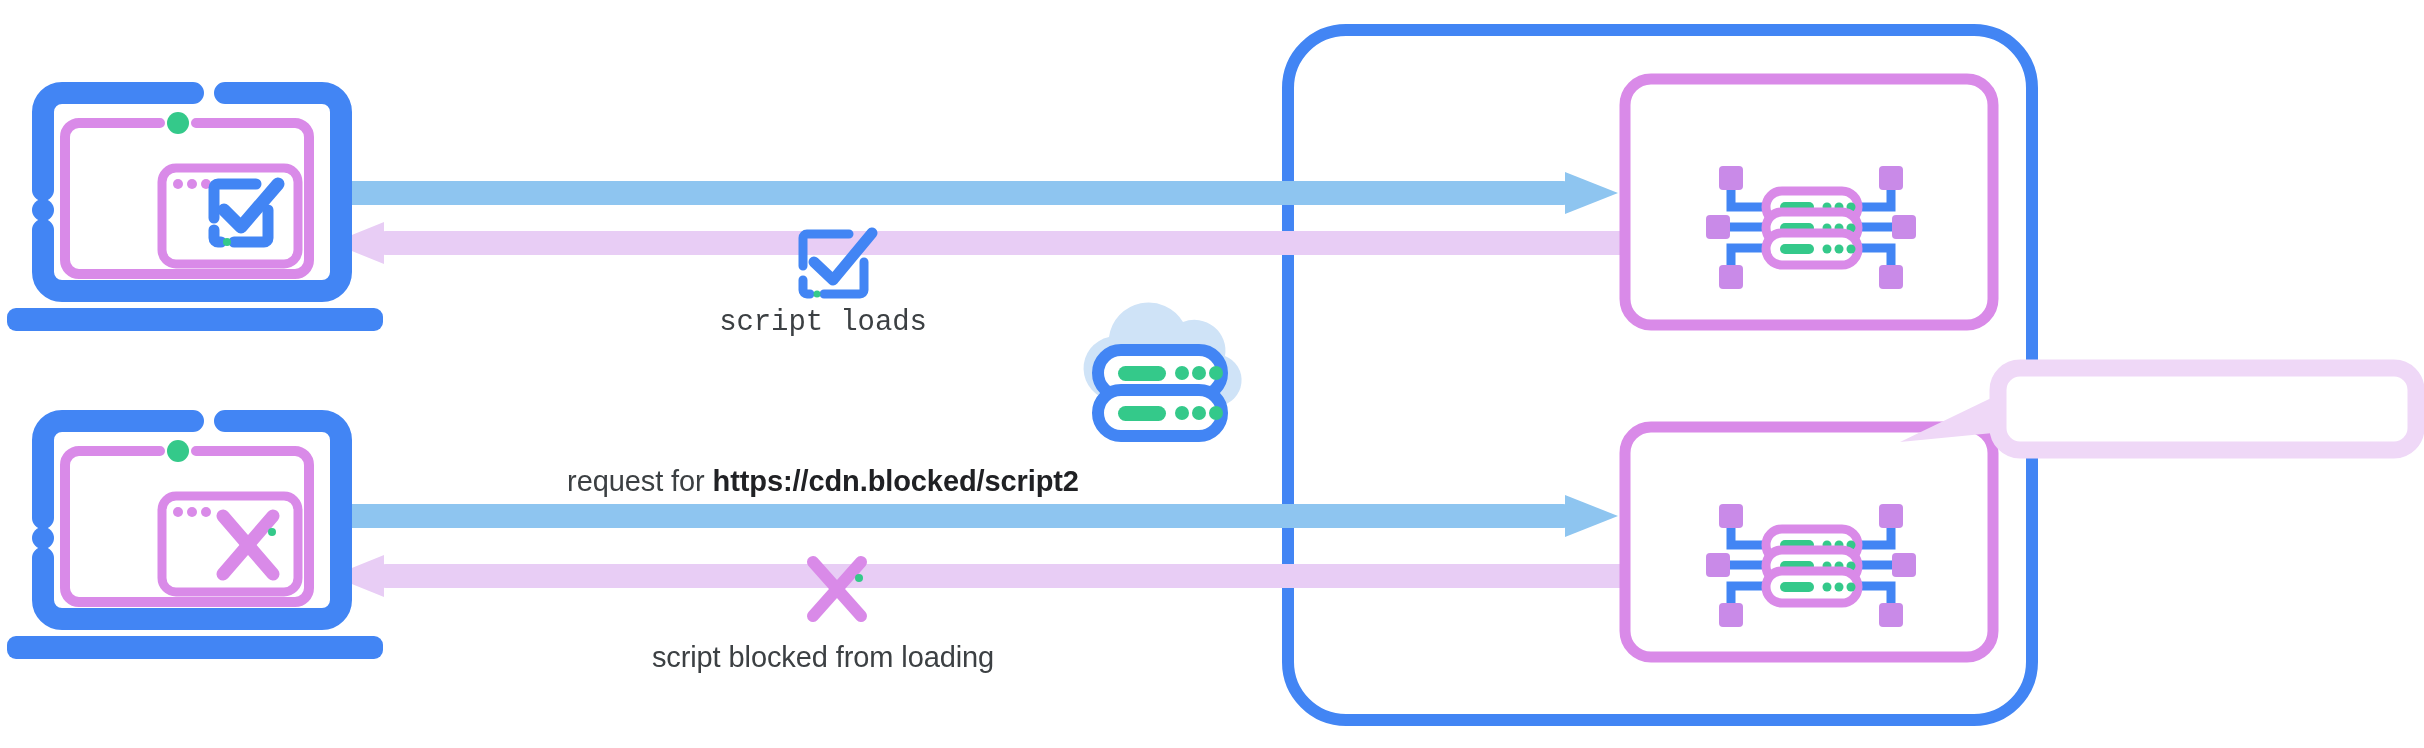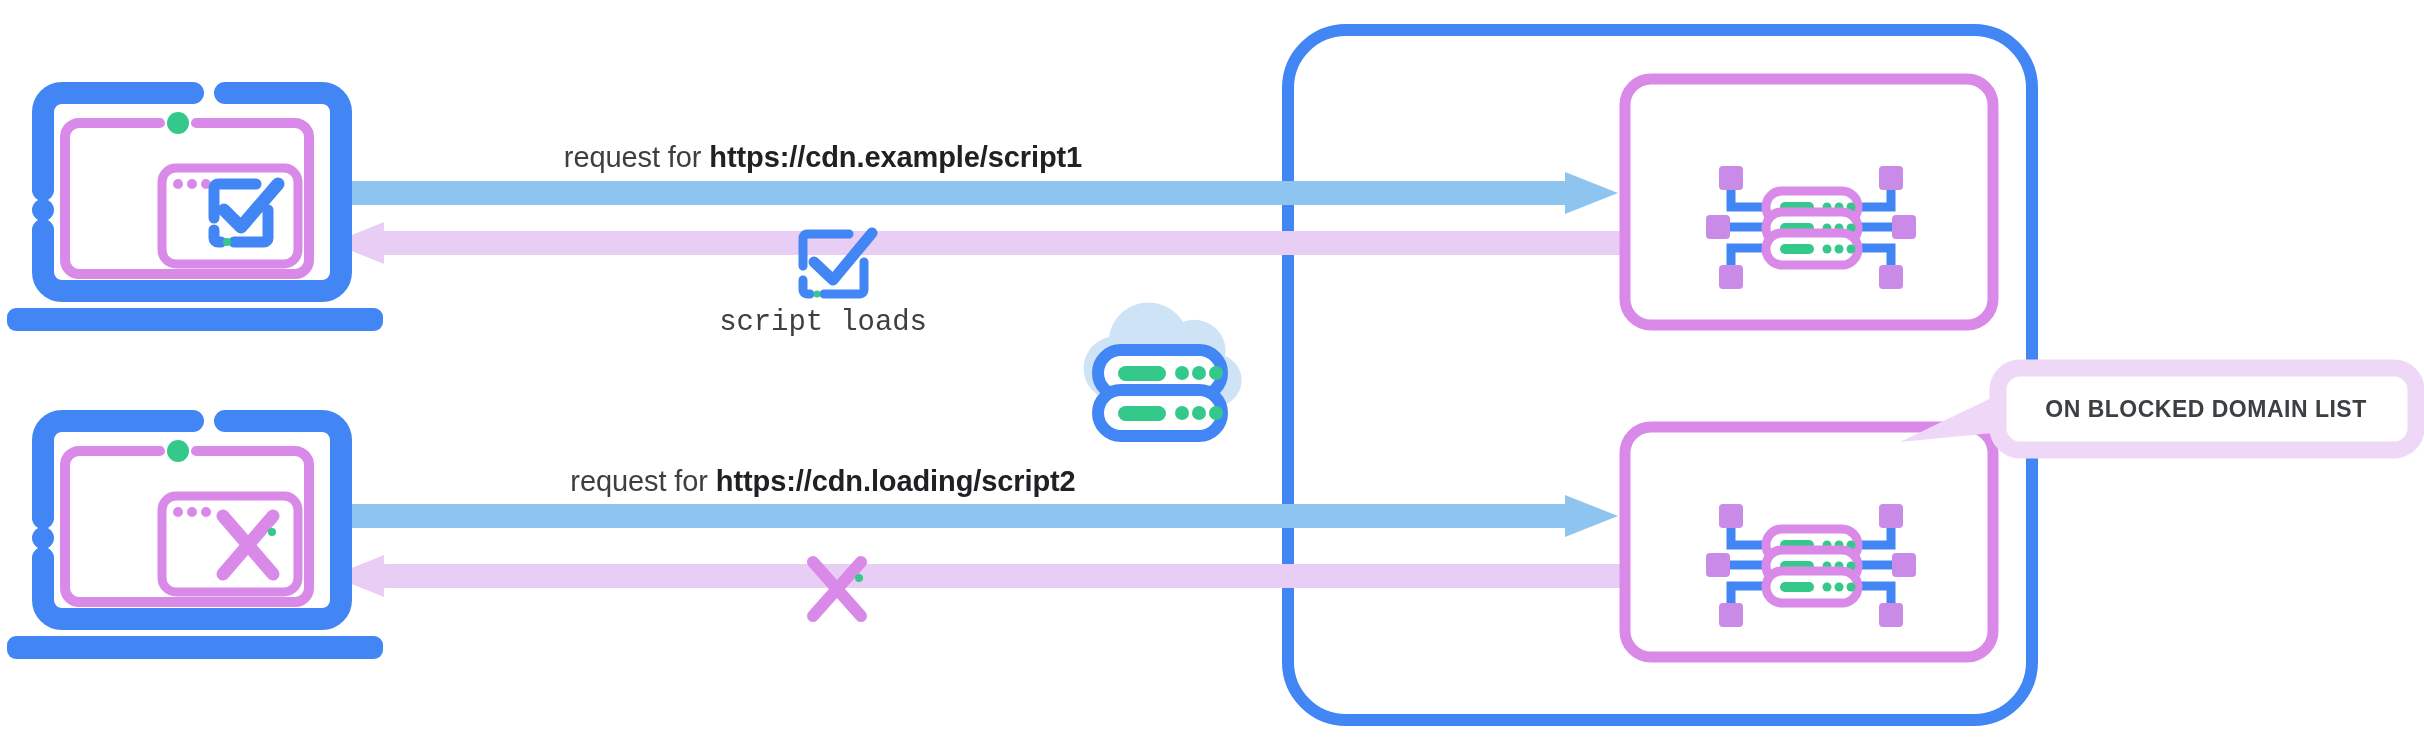--- a/index.html
+++ b/index.html
@@ -283,27 +283,24 @@
       <circle cx="133" cy="89" r="4.5" fill="#34c98a"></circle>
       <circle cx="145" cy="89" r="4.5" fill="#34c98a"></circle>
     </g>
   </svg>
 
   <svg class="abs" style="left:1894px;top:358px;" width="530" height="110">
 
     <path d="M118,30 L6,84 L130,72 Z" fill="#efd8f7"></path>
     <rect x="104" y="10" width="418" height="82" rx="22" fill="#ffffff" stroke="#efd8f7" stroke-width="17"></rect>
   </svg>
-  <div class="callout-text" style="left:2206px;top:409px;">ON BLOCKED DOMAIN LIST</div>
-
-  <div class="lbl center" style="left:823px;top:140px;">
-    <span>request for </span><b>https://cdn.example/script1</b>
+
+
+  <div class="lbl center" style="left:823px;top:306px;font-family:Liberation Mono, monospace;">script loads</div>
+
+  <div class="lbl center" style="left:823px;top:464px;">
+    <span>request for </span><b>https://cdn.blocked/script2</b>
   </div>
 
-  <div class="lbl center" style="left:823px;top:306px;font-family:Liberation Mono, monospace;">script loads</div>
-
-  <div class="lbl center" style="left:823px;top:464px;">
-    <span>request for </span><b>https://cdn.loading/script2</b>
-  </div>
-
+  <div class="lbl center" style="left:823px;top:640px;">script blocked from loading</div>
 
 
 </div>
 
 </body></html>

